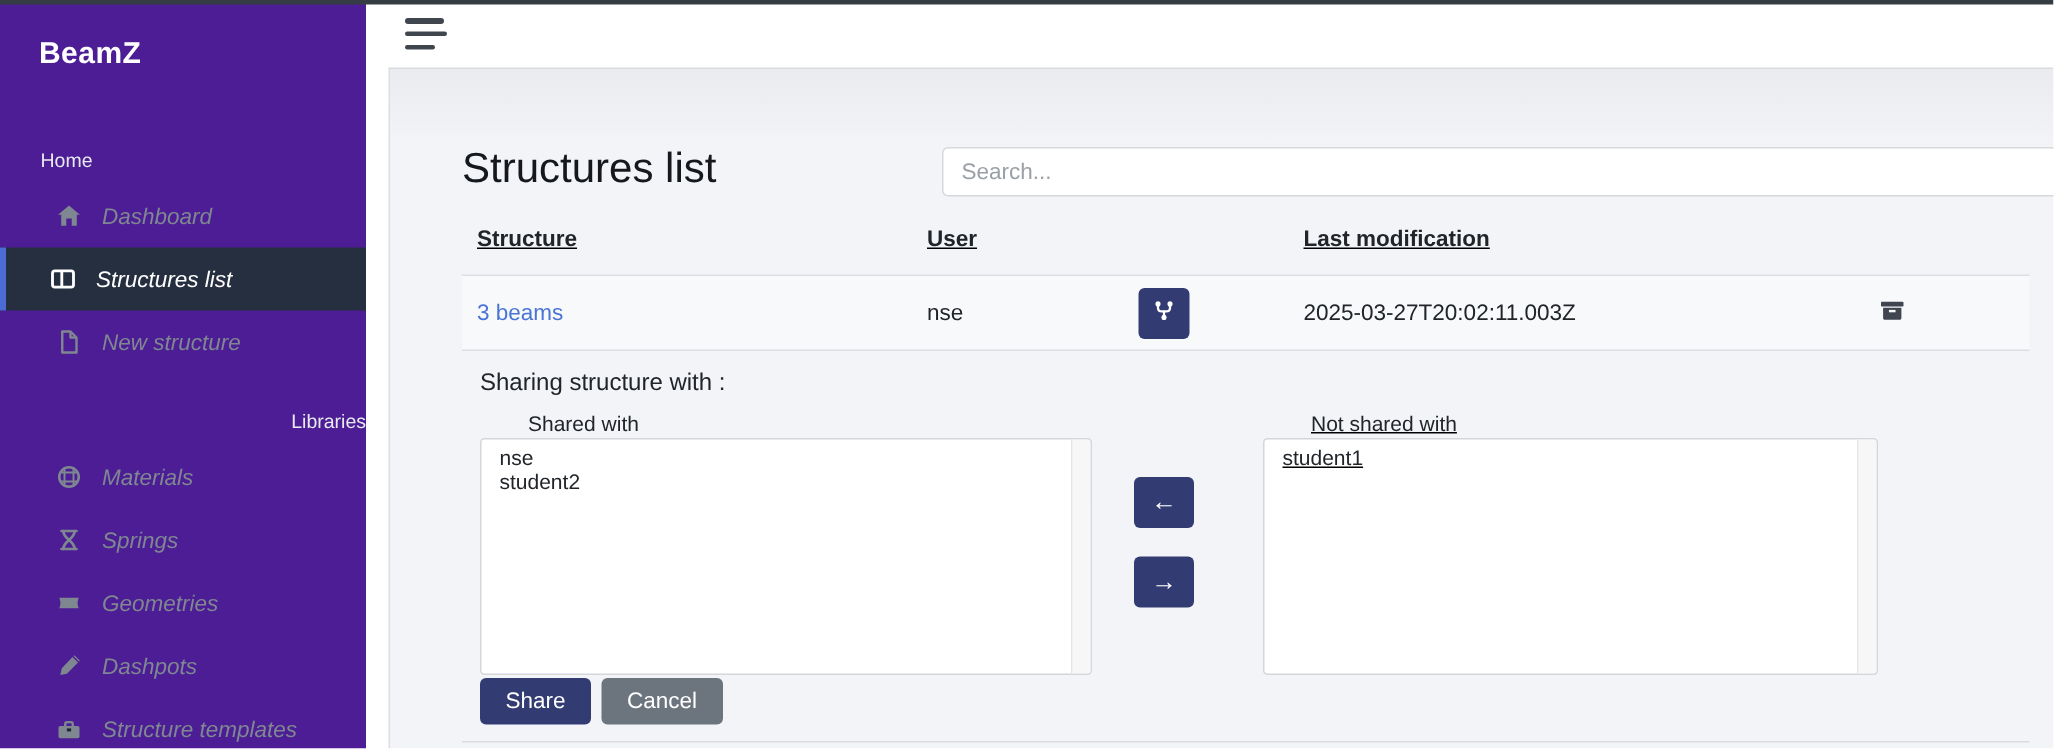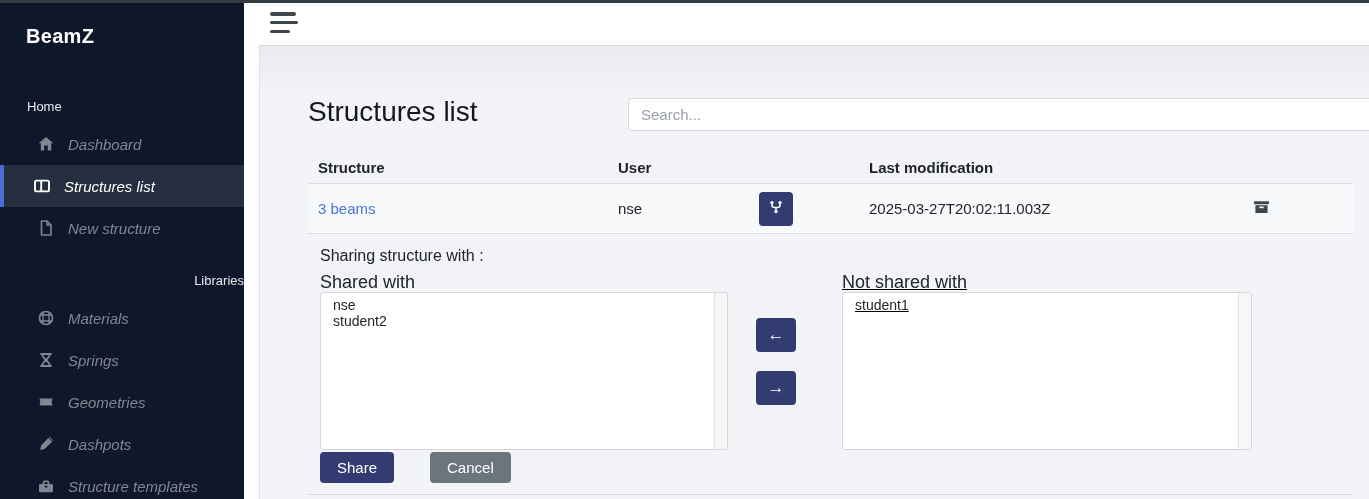--- a/index.html
+++ b/index.html
@@ -2,21 +2,21 @@
 <html><head>
 <meta charset="utf-8">
 <style>
   * { margin:0; padding:0; box-sizing:border-box; }
   html,body { width:1369px; height:499px; overflow:hidden; }
   body { font-family:"Liberation Sans", sans-serif; background:#fff; }
   .screen { position:relative; width:1369px; height:499px; display:flex; }
   .top-edge { position:absolute; top:0; left:0; right:0; height:3px; background:#363c44; z-index:20; }
 
   
-  .sidebar { width:244px; height:100%; background:#0f172a; flex:none; }
+  .sidebar { width:244px; height:100%; background:#4c1d95; flex:none; }
   .brand { color:#fff; font-size:20px; font-weight:bold; margin:25px 0 0 26px; letter-spacing:.3px; }
   .section-label { color:#e7eaee; font-size:13px; margin-left:27px; font-weight:400; }
   .sl-home { margin-top:51px; }
   .sl-lib { margin-top:24px;text-align:right; }
   .nav { margin-top:9px; }
   .nav-item { display:flex; align-items:center; height:42px; padding-left:33px; font-size:15px;
               color:#7f8791; cursor:pointer; border-left:4px solid transparent;font-style:italic; }
   .nav-item.active { border-left:4px solid #4b6bd6; padding-left:29px; background:#262f40; color:#fff; }
   .nav-icon { width:18px; height:18px; margin-right:13px; flex:none; display:flex; align-items:center; justify-content:center; }
   .nav-icon svg { width:18px; height:18px; display:block; }
@@ -36,51 +36,51 @@
 
   .page-head { position:relative; height:105px; }
   .page-title { position:absolute; left:48px; top:51px; font-size:28px; line-height:30px; font-weight:500; color:#15181c; }
   .search-input { position:absolute; left:368px; right:-6px; top:52px; height:33px;
                   border:1px solid #d6d8dc; border-radius:4px; background:#fff;
                   padding:0 12px; font-size:15px; color:#333; font-family:"Liberation Sans",sans-serif; }
   .search-input::placeholder { color:#9aa0a6; }
 
   
   .table { margin-left:48px; width:1045px; border-bottom:1px solid #d9dbdf; }
-  .thead { display:flex; align-items:center; height:33px; border-bottom:1px solid #dcdee2; }
+  .thead { display:flex; height:33px; border-bottom:1px solid #dcdee2;text-decoration:underline; }
   .th { font-weight:bold; font-size:15px; color:#212529; padding:0 10px; }
   .c1{ width:300px; } .c2{ width:141px; } .c3{ width:110px; } .c4{ width:372px; } .c5{ flex:1; }
   .trow { display:flex; align-items:center; height:50px; background:#f8f9fb; border-bottom:1px solid #dcdee2; }
   .td { padding:0 10px; font-size:15px; color:#212529; }
   .link { color:#4a74d6; cursor:pointer; text-decoration:none; }
   .icon-btn-navy { width:34px; height:34px; background:#323c73; border:none; border-radius:4px;
                    display:flex; align-items:center; justify-content:center; cursor:pointer; }
   .archive-btn { background:none; border:none; cursor:pointer; padding:0 0 0 12px; display:flex; align-items:center; }
 
   
   .sharing { padding:13px 12px 0; height:260px; background:transparent; }
   .sharing-title { font-size:16px; line-height:18px; color:#212529; }
   .share-cols { display:flex; margin-top:10px; }
   .col-left { width:408px; }
   .col-mid { width:40px; margin:0 46px 0 28px; padding-top:43px; display:flex; flex-direction:column; }
   .col-right { width:410px;text-decoration:underline; }
-  .col-label { font-size:18px; line-height:15px; color:#212529; margin-bottom:2px; }
+  .col-label { font-size:14px; line-height:15px; color:#212529; margin-bottom:2px;margin-left:32px; }
   .listbox { position:relative; height:158px; background:#fff; border:1px solid #d4d6da; border-radius:3px;
              padding:5px 14px 0 12px; overflow:hidden; }
   .listbox .option { font-size:14px; color:#212529; line-height:15.5px; cursor:pointer; }
   .scroll-track { position:absolute; top:0; right:0; bottom:0; width:13px; background:#f7f7f8;
                   border-left:1px solid #e3e4e8; border-radius:0 2px 2px 0; cursor:pointer; }
   .arrow-btn { width:40px; height:34px; background:#323c73; color:#fff; border:none; border-radius:4px;
                font-size:17px; cursor:pointer; display:flex; align-items:center; justify-content:center; }
   .arrow-btn + .arrow-btn { margin-top:19px; }
   .btn-row { margin-top:2px; display:flex; }
   .btn { height:31px; border:none; border-radius:4px; color:#fff; font-size:15px; padding:0 17px;
          cursor:pointer; font-family:"Liberation Sans",sans-serif; }
   .btn-share { background:#323c73; }
-  .btn-cancel { background:#6c757d; margin-left:36px; }
+  .btn-cancel { background:#6c757d; margin-left:7px; }
 </style>
 </head>
 <body>
 
 <div class="screen">
   <div class="top-edge"></div>
 
   <aside class="sidebar">
     <div class="brand">BeamZ</div>
 

